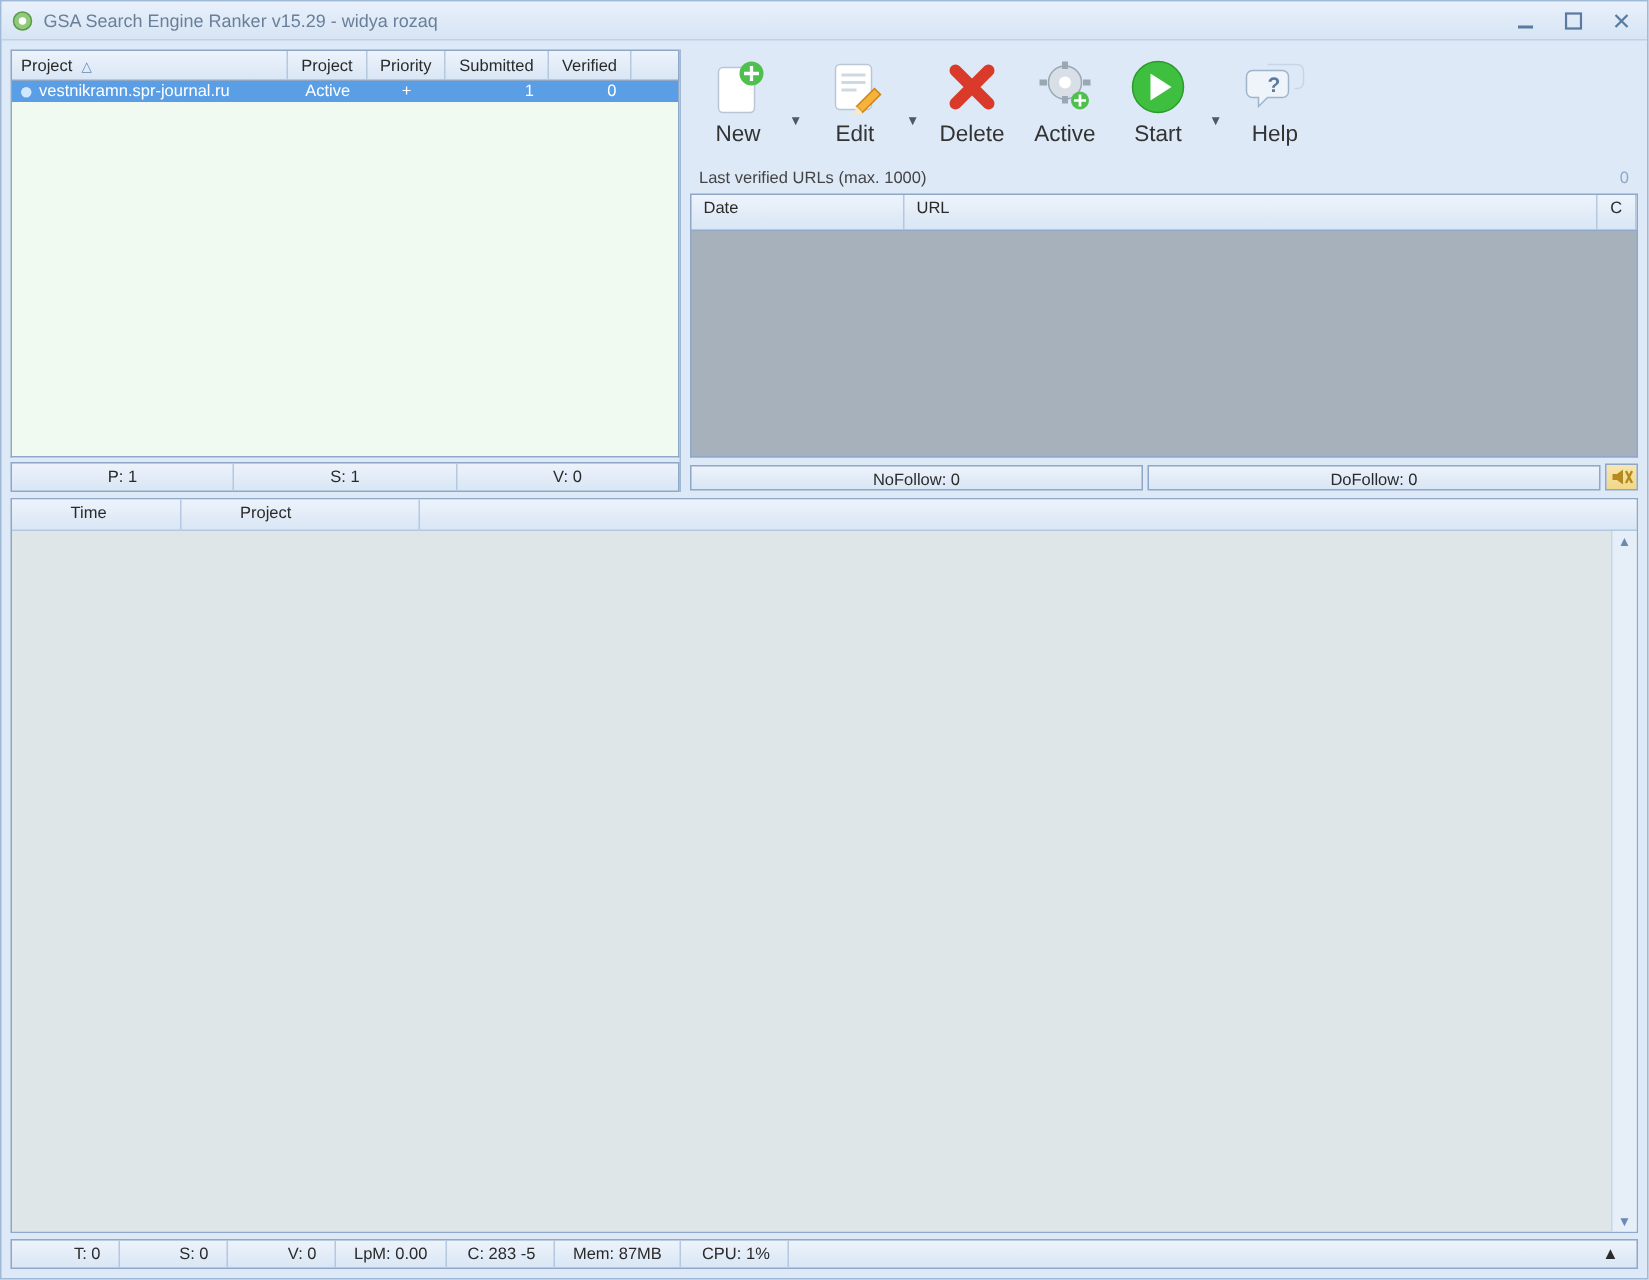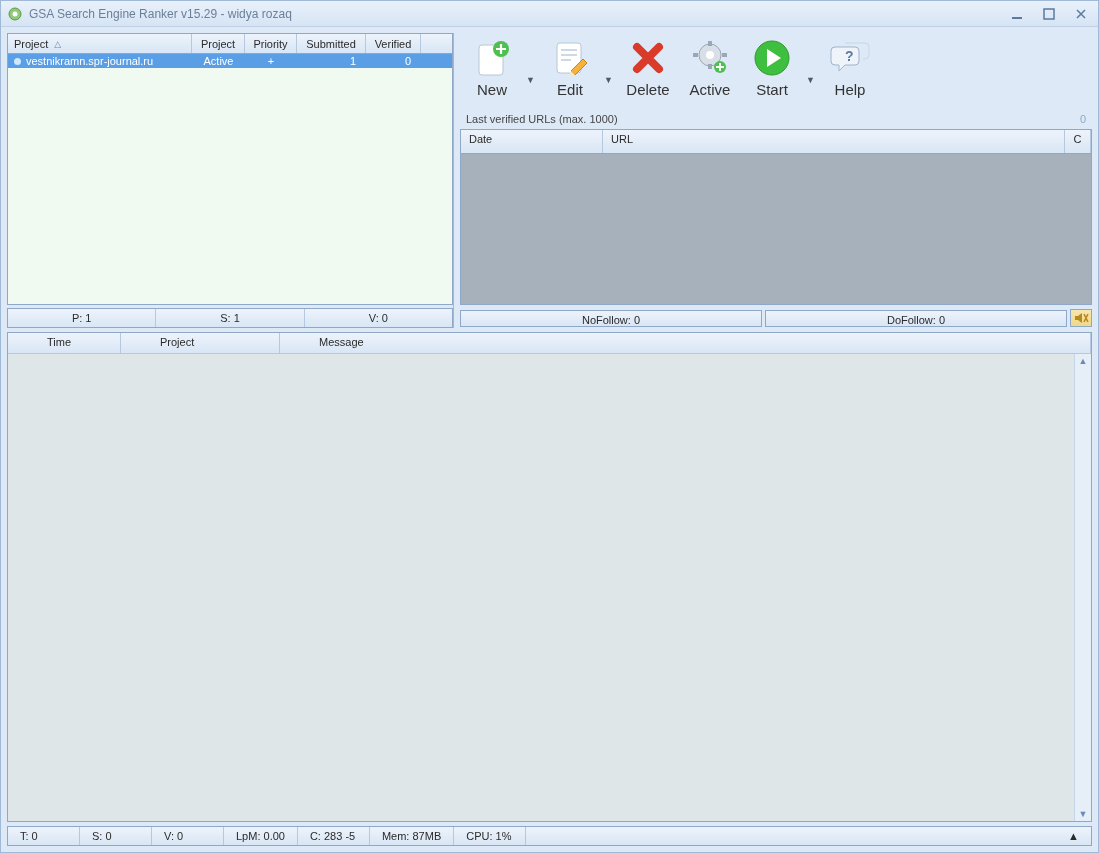--- a/index.html
+++ b/index.html
@@ -164,21 +164,21 @@
   .statusbar {
     display: flex;
     height: 20px;
     margin: 0 6px 6px 6px;
     background: linear-gradient(#edf3fb, #d9e6f5);
     border: 1px solid #8fa8c7;
   }
   .statusbar .sbcell {
     border-right: 1px solid #b4c8df;
     padding: 3px 12px;
-    text-align: left;
+    text-align: right;
     min-width: 72px;
   }
   .statusbar .sbcell:last-child { border-right: none; flex: 1; text-align: right; }
   .statusbar .sbdd { width: 20px; text-align: center; padding-top: 2px; cursor: pointer; }
 </style>
 </head>
 <body>
 
 <div class="titlebar">
   <span class="appicon">
@@ -334,21 +334,20 @@
             </svg>
         </div>
       </div>
     </div>
   </div>
 
   <div class="log-section">
     <div class="log-head">
       <div class="lcell time">Time</div>
       <div class="lcell proj">Project</div>
-      <div class="lcell msg">Message</div>
     </div>
     <div class="log-body">
       <div class="log-content"></div>
       <div class="vscroll">
         <div class="arr">▲</div>
         <div class="arr">▼</div>
       </div>
     </div>
   </div>
 

